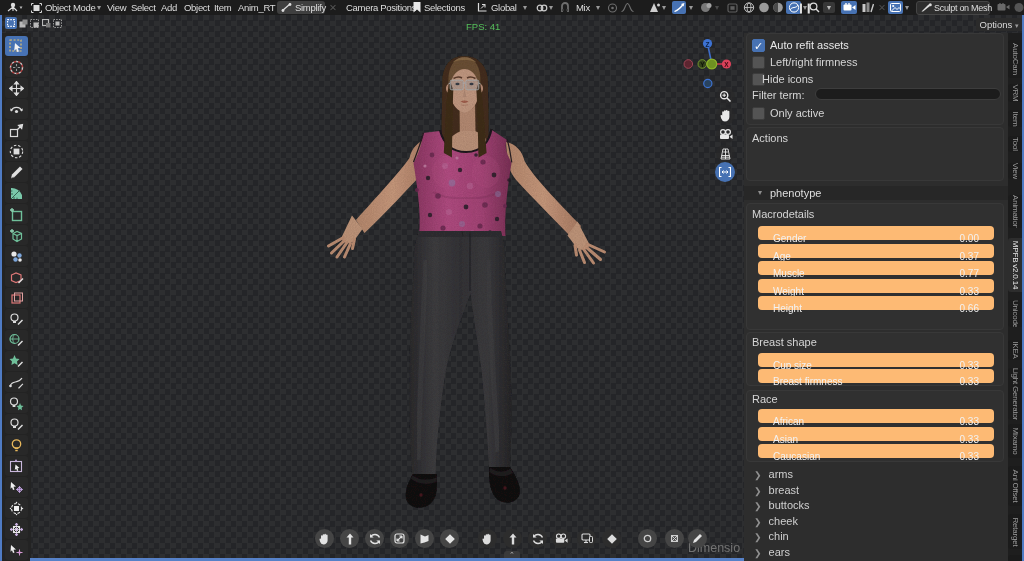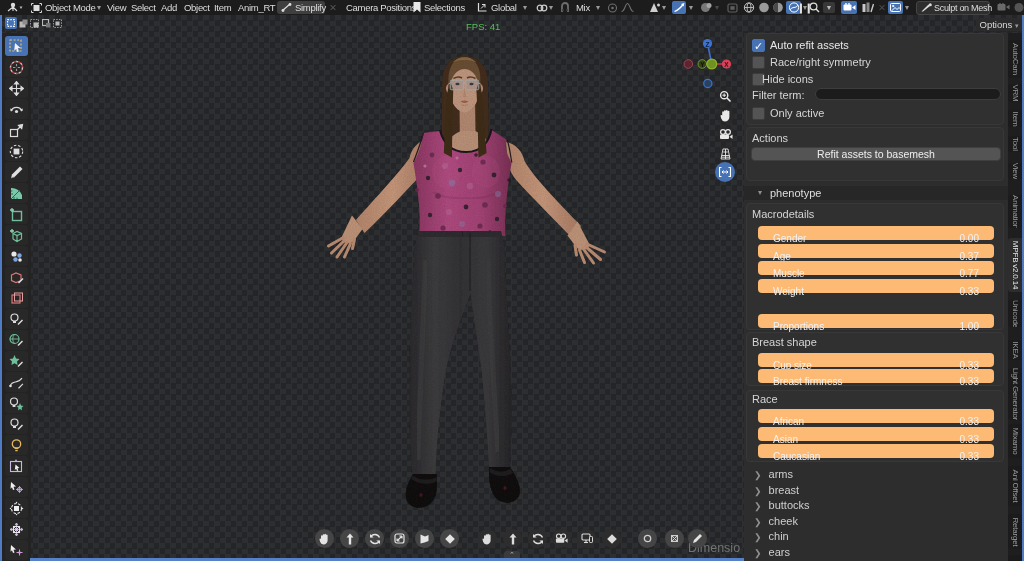--- a/index.html
+++ b/index.html
@@ -545,51 +545,50 @@
     <div class="abs" style="left:0;top:153px;width:264px;height:14px;background:#272727"></div>
     <span class="lbl" style="left:14px;top:155px;color:#8e8e8e;font-size:8px">▾</span>
     <span class="lbl" style="left:26px;top:154px;color:#dedede">phenotype</span>
     <div class="pbox" style="top:170px;height:127px"></div>
     <div class="pbox" style="top:299px;height:54px"></div>
     <div class="pbox" style="top:357px;height:72px"></div>
 
     <div class="chk on" style="left:8px;top:6px">✓</div>
     <span class="lbl" style="left:26px;top:6px;color:#e8e8e8">Auto refit assets</span>
     <div class="chk" style="left:8px;top:23px"></div>
-    <span class="lbl" style="left:26px;top:23px">Race/right symmetry</span>
+    <span class="lbl" style="left:26px;top:23px">Left/right firmness</span>
     <div class="chk" style="left:8px;top:40px"></div>
     <span class="lbl" style="left:18px;top:40px">Hide icons</span>
     <span class="lbl" style="left:8px;top:56px">Filter term:</span>
     <div class="abs" style="left:71px;top:55px;width:186px;height:12px;background:#1c1c1c;border:1px solid #3d3d3d;border-radius:6px"></div>
     <div class="chk" style="left:8px;top:74px"></div>
     <span class="lbl" style="left:26px;top:74px">Only active</span>
 
     <span class="lbl" style="left:8px;top:99px">Actions</span>
-    <div class="btn" style="top:114px">Refit assets to basemesh</div>
 
     <span class="lbl" style="left:8px;top:175px">Macrodetails</span>
     <div class="slider" style="top:193px">
         <span class="sn">Gender</span>
         <span class="sv">0.00</span>
       </div>
     <div class="slider" style="top:210.5px">
         <span class="sn">Age</span>
         <span class="sv">0.37</span>
       </div>
     <div class="slider" style="top:228px">
         <span class="sn">Muscle</span>
         <span class="sv">0.77</span>
       </div>
     <div class="slider" style="top:245.5px">
         <span class="sn">Weight</span>
         <span class="sv">0.33</span>
       </div>
-    <div class="slider" style="top:280.5px">
-        <span class="sn">Proportions</span>
-        <span class="sv">1.00</span>
+    <div class="slider" style="top:263px">
+        <span class="sn">Height</span>
+        <span class="sv">0.66</span>
       </div>
 
     <span class="lbl" style="left:8px;top:303px">Breast shape</span>
     <div class="slider" style="top:320px">
         <span class="sn">Cup size</span>
         <span class="sv">0.33</span>
       </div>
     <div class="slider" style="top:335.5px">
         <span class="sn">Breast firmness</span>
         <span class="sv">0.33</span>

